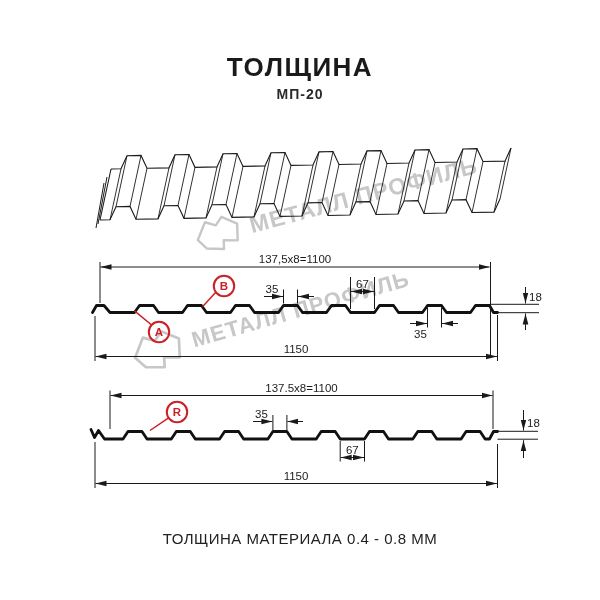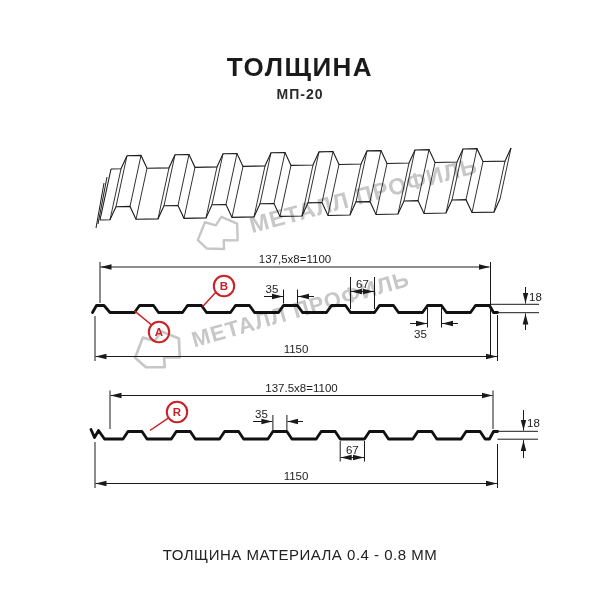--- a/index.html
+++ b/index.html
@@ -3,21 +3,21 @@
 <meta charset="utf-8">
 <style>
   html,body{margin:0;padding:0;background:#ffffff;}
   .page{position:relative;width:600px;height:600px;background:#fff;overflow:hidden;
         font-family:"Liberation Sans",sans-serif;}
   .title{position:absolute;top:52px;left:0;width:600px;text-align:center;
          font-size:26px;font-weight:bold;letter-spacing:1.5px;color:#1a1a1a;}
   .subtitle{position:absolute;top:86px;left:0;width:600px;text-align:center;
          font-size:14px;font-weight:600;letter-spacing:1px;color:#2b2b2b;}
   .footer-note{position:absolute;top:530px;left:0;width:600px;text-align:center;
-         font-size:15px;letter-spacing:0.5px;color:#222;margin-top:16px;}
+         font-size:15px;letter-spacing:0.5px;color:#222;}
   .watermark{position:absolute;display:flex;align-items:center;gap:9px;
          color:#c7c7c7;font-weight:bold;white-space:nowrap;z-index:1;}
   .wm1{left:190px;top:222px;transform:rotate(-15deg);transform-origin:left top;font-size:23px;letter-spacing:1px;}
   .wm2{left:126px;top:338px;transform:rotate(-16deg);transform-origin:left top;font-size:22px;letter-spacing:1px;}
   .wm-logo{flex:0 0 auto;}
   svg.drawing{position:absolute;left:0;top:0;z-index:2;}
   svg text{font-family:"Liberation Sans",sans-serif;font-size:11.5px;fill:#1c1c1c;}
   .thin{stroke:#1a1a1a;stroke-width:1;fill:none;}
   .profile{stroke:#111;stroke-width:2.8;fill:none;stroke-linejoin:round;stroke-linecap:round;}
   .red{stroke:#cb2026;fill:none;}

